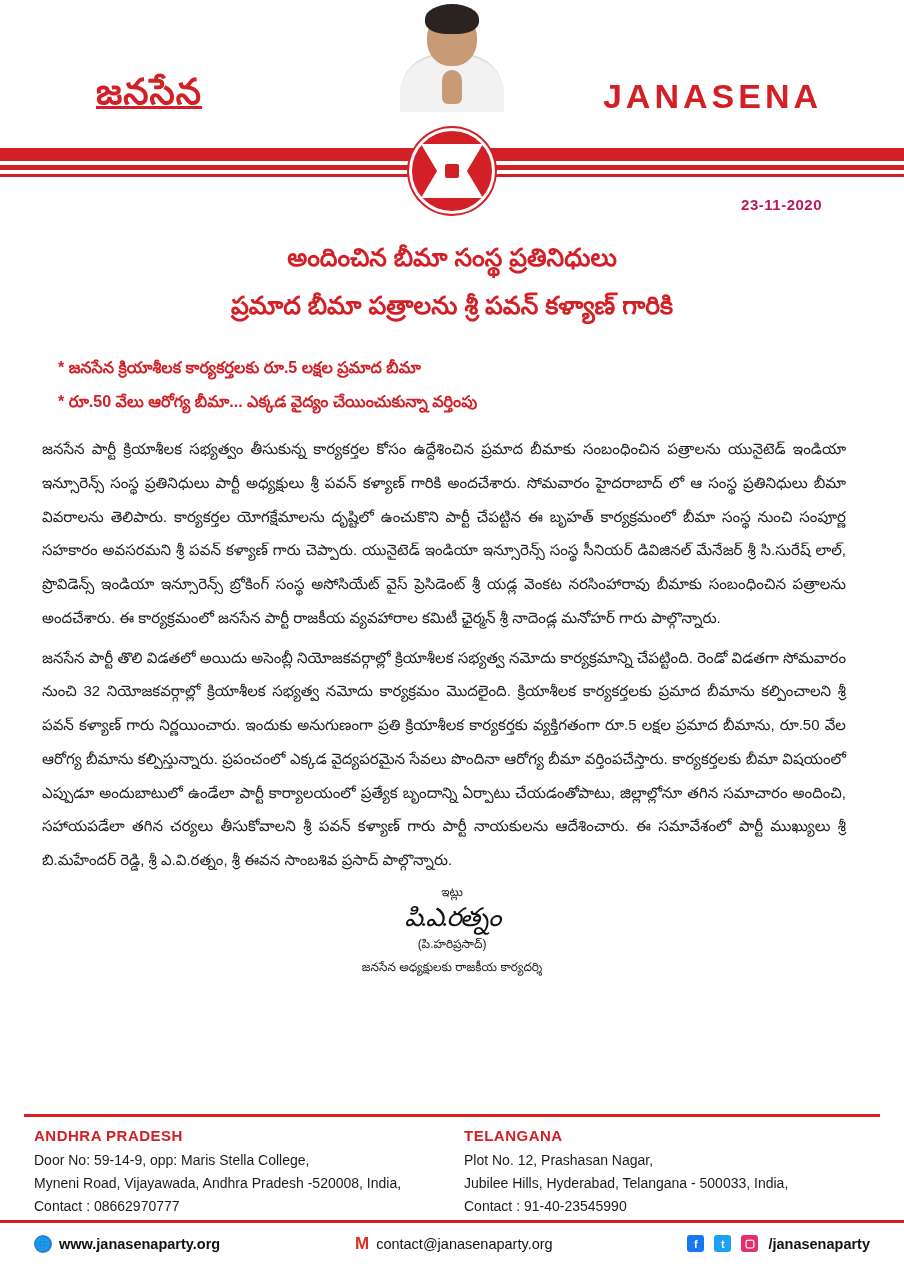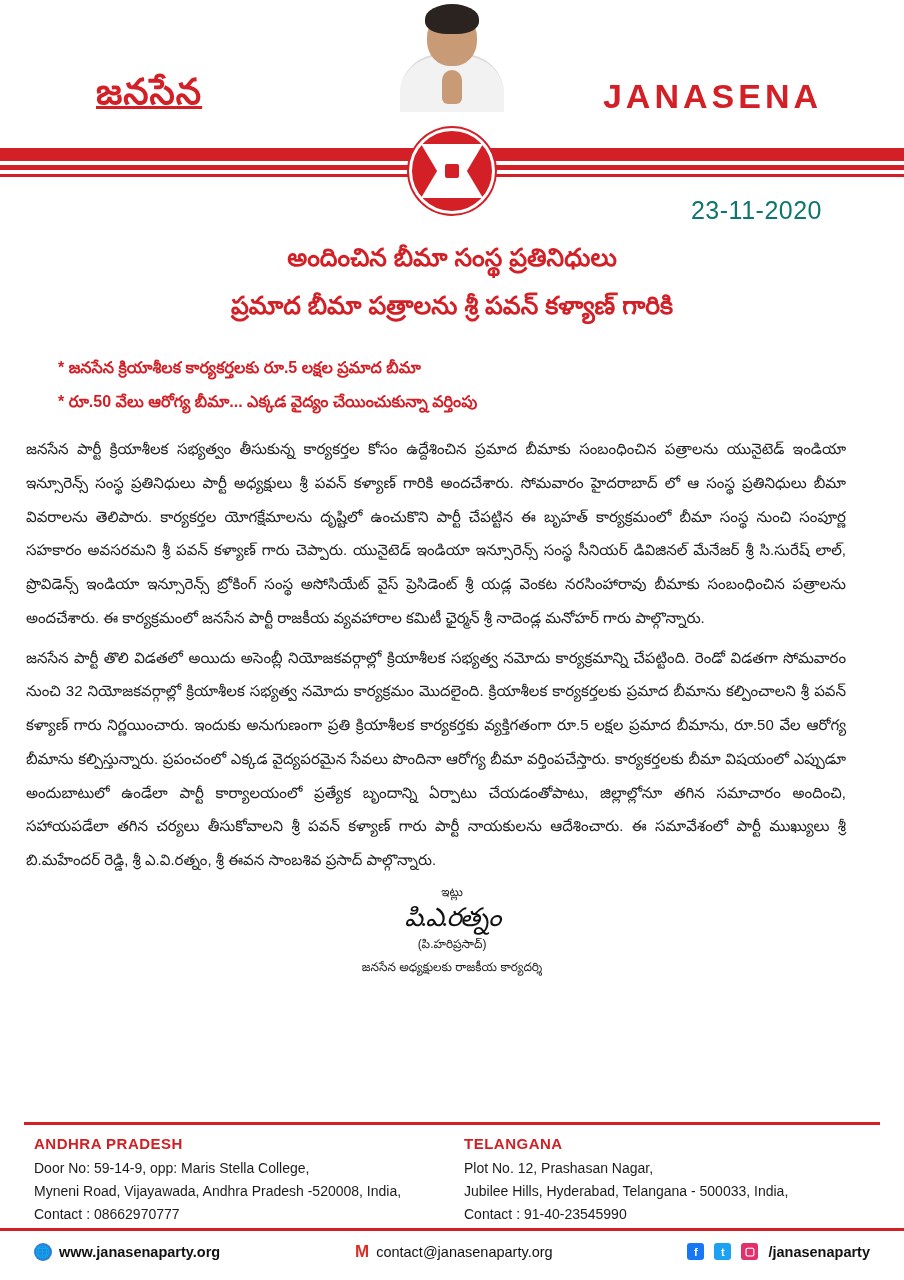--- a/index.html
+++ b/index.html
@@ -125,22 +125,22 @@
     left: 50%; top: 50%;
     transform: translate(-50%,-50%);
     width: 14px; height: 14px;
     background: #d32026;
     border-radius: 2px;
   }
 
   .date {
     position: absolute;
     right: 82px; top: 196px;
-    font-size: 25px; font-weight: normal;
-    color: #0f766e;
+    font-size: 15px; font-weight: bold;
+    color: #be185d;
     letter-spacing: 0.5px;
   }
 
   
   .title-block {
     margin-top: 46px;
     text-align: center;
     color: #d32026;
     font-weight: bold;
     font-size: 25px;
@@ -150,21 +150,21 @@
   .bullets {
     margin: 22px 58px 0 58px;
     color: #d32026;
     font-weight: bold;
     font-size: 16px;
     line-height: 2.1;
   }
 
   
   .body-text {
-    margin: 14px 58px 0 26px;
+    margin: 14px 58px 0 42px;
     color: #1b1b1b;
     font-size: 15px;
     line-height: 2.25;
     text-align: justify;
   }
   .body-text p { margin-bottom: 6px; }
 
   
   .sign {
     margin-top: 8px;
@@ -179,21 +179,21 @@
     color: #111;
     letter-spacing: -2px;
     line-height: 1.1;
   }
   .sign .name { font-size: 12px; margin-top: 4px; }
   .sign .role { font-size: 12px; margin-top: 6px; }
 
   
   .footer {
     position: absolute;
-    left: 0; right: 0; bottom: 8px;
+    left: 0; right: 0; bottom: 16px;
     height: 150px;
   }
   .footer-rule {
     height: 3px; background: #d32026; margin: 0 24px;
   }
   .footer-cols {
     display: flex;
     padding: 10px 34px 0 34px;
     gap: 24px;
   }

